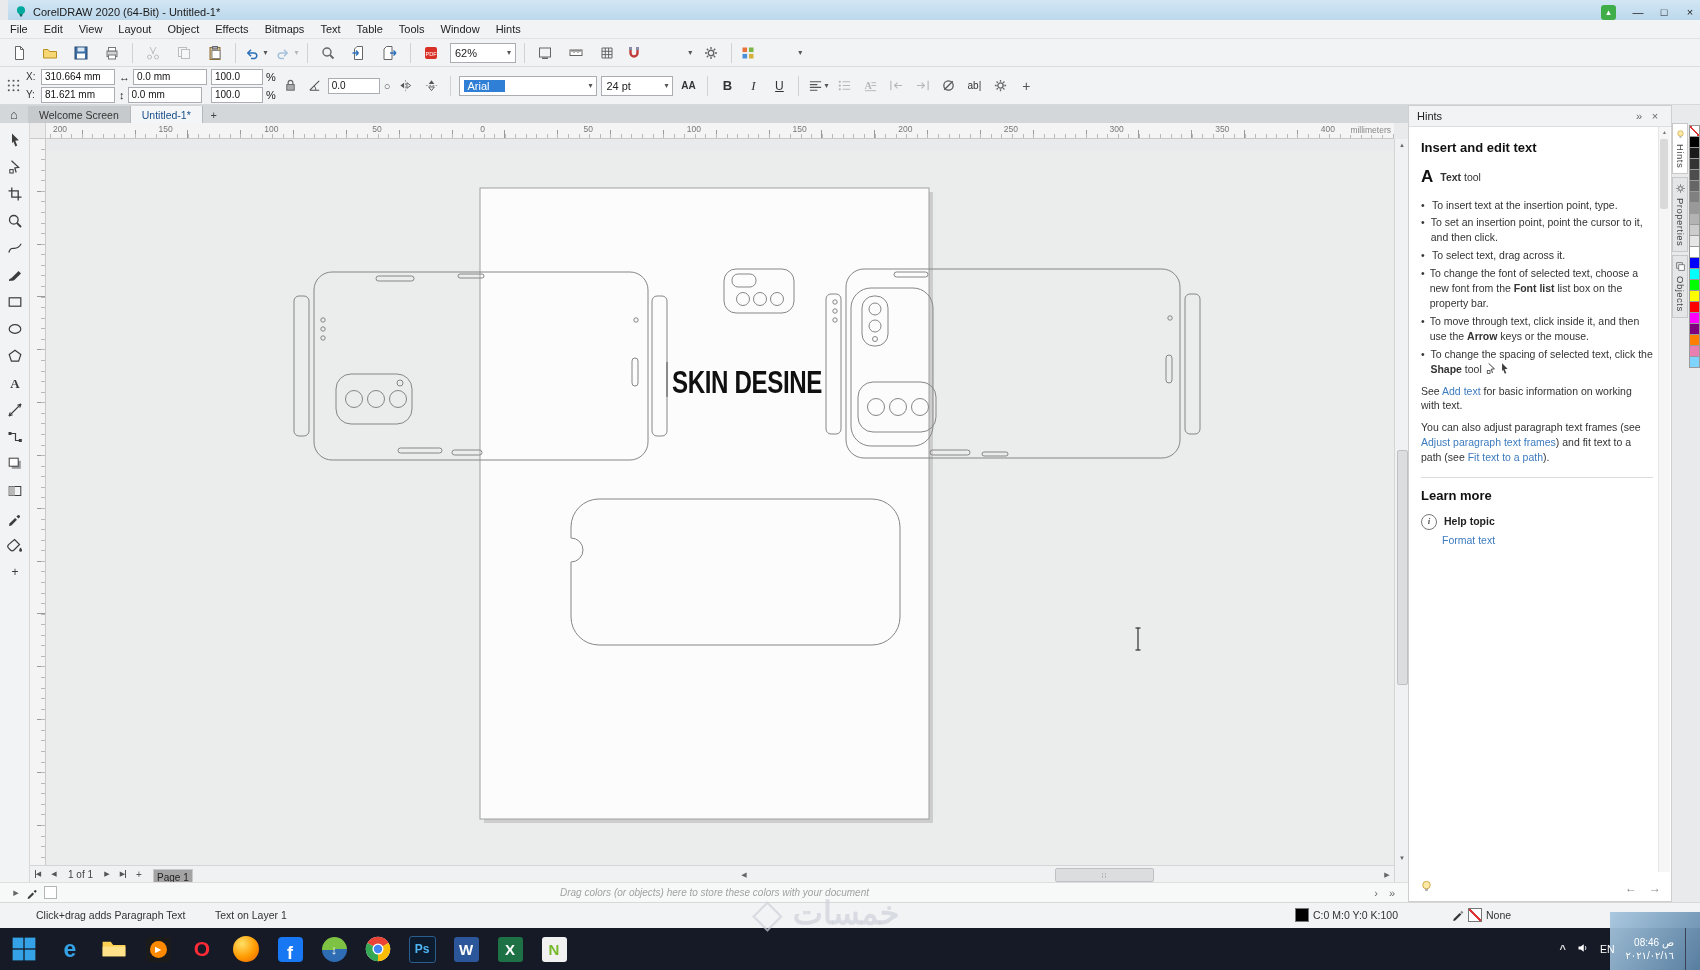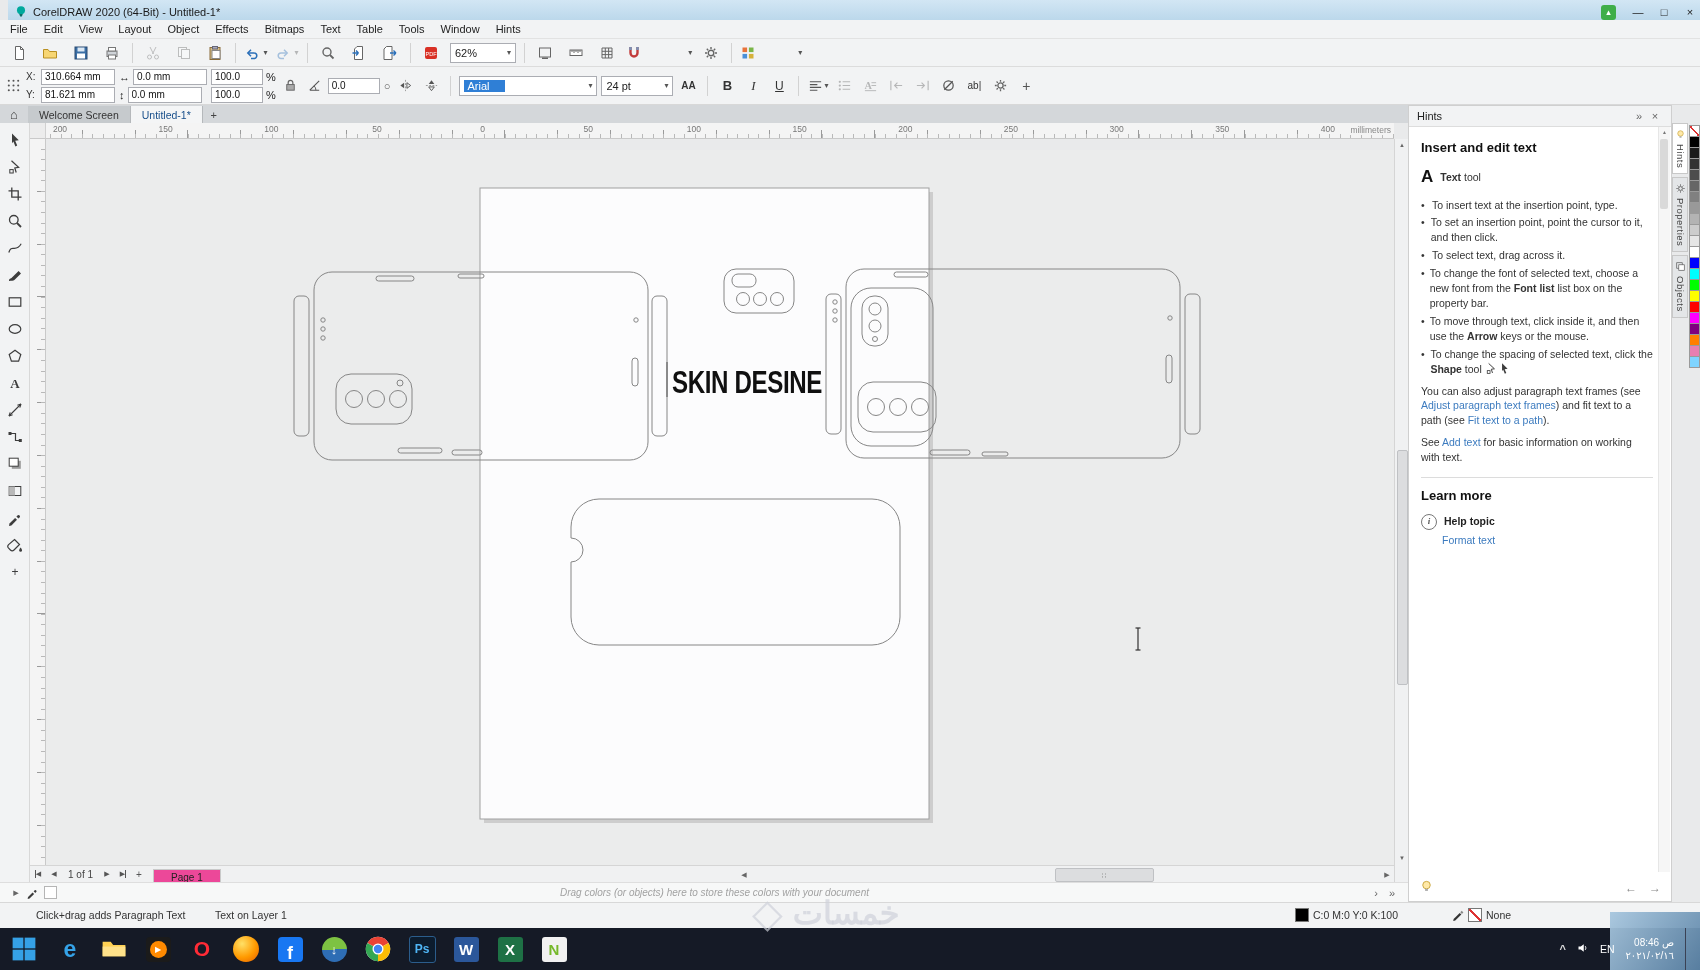--- a/index.html
+++ b/index.html
@@ -78,21 +78,21 @@
   .vscroll{left:1394px;top:139px;width:14px;height:743px;background:#f0f1f2;border-left:1px solid #d5d5d5;box-sizing:border-box;}
   .vs-arrow{width:14px;height:12px;display:flex;align-items:center;justify-content:center;font-size:6px;color:#666;}
   .vs-thumb{position:absolute;left:2px;top:311px;width:9px;height:233px;background:#dcdddf;border:1px solid #bfc1c4;border-radius:2px;}
   .vs-bottom{position:absolute;bottom:18px;left:0;}
 
   .pagenav{left:30px;top:865px;width:1364px;height:17px;background:#f0f1f2;border-top:1px solid #d5d5d5;display:flex;align-items:center;box-sizing:border-box;font-size:10px;}
   .nav-btn{width:16px;height:15px;display:flex;align-items:center;justify-content:center;color:#555;font-size:7px;}
   .nav-edge{border-left:1px solid #555;}
   .nav-edge-r{border-right:1px solid #555;}
   .nav-counter{padding:0 6px;color:#444;}
-  .page-tab{height:16px;padding:0 17px;background:#ec4899;border:1px solid #c9c9c9;border-bottom:none;display:flex;align-items:center;margin-left:6px;color:#222;margin-top:6px;}
+  .page-tab{height:16px;padding:0 3px;background:#a3a3a3;border:1px solid #c9c9c9;border-bottom:none;display:flex;align-items:center;margin-left:6px;color:#222;margin-top:6px;}
   .hs-track{position:absolute;left:707px;top:1px;width:657px;height:15px;}
   .hs-arrow{position:absolute;top:0;width:14px;height:15px;display:flex;align-items:center;justify-content:center;font-size:7px;color:#666;}
   .hs-thumb{position:absolute;left:318px;top:1px;width:97px;height:12px;background:#dcdddf;border:1px solid #bfc1c4;border-radius:2px;display:flex;align-items:center;justify-content:center;color:#9a9a9a;font-size:7px;letter-spacing:1px;}
 
   
   .docpal{left:0;top:882px;width:1408px;height:20px;background:#f7f8f8;border-top:1px solid #dedede;display:flex;align-items:center;box-sizing:border-box;padding:0 8px;}
   .docpal .hint-drag{flex:1;text-align:center;font-style:italic;color:#a2a2a2;font-size:10px;}
   .mini-ic{width:16px;height:16px;display:flex;align-items:center;justify-content:center;color:#666;}
   .mini-ic svg{width:13px;height:13px;}
   .empty-swatch{width:11px;height:11px;border:1px solid #b5b5b5;background:#fff;margin:0 4px;}
@@ -764,22 +764,22 @@
             <span class="bdot">•</span>
             <span class="btext">To change the spacing of selected text, click the <b>Shape</b> tool <span class="inline-ic"><svg viewBox="0 0 16 16">
                   <path d="M4.5 1.8 L11.6 8.4 L7.8 8.9 L9.2 13.5" fill="none" stroke="#3d3d3d" stroke-width="1.2"></path>
                   <rect x="2.8" y="10.6" width="3.4" height="3.4" fill="none" stroke="#3d3d3d"></rect>
                 </svg></span><span class="inline-ic"><svg viewBox="0 0 16 16">
                   <path d="M5 1.5 L11.8 8.3 L8.2 8.8 L10.2 13.6 L8.4 14.4 L6.4 9.6 L5 11.2 Z" fill="#3d3d3d"></path>
                 </svg></span></span>
           </div>
         </div>
       <div id="hint-paras">
+          <div class="hint-para">See <a class="hlink">Add text</a> for basic information on working with text.</div>
           <div class="hint-para">You can also adjust paragraph text frames (see <a class="hlink">Adjust paragraph text frames</a>) and fit text to a path (see <a class="hlink">Fit text to a path</a>).</div>
-          <div class="hint-para">See <a class="hlink">Add text</a> for basic information on working with text.</div>
         </div>
       <hr class="hint-hr">
       <div class="learn-h">Learn more</div>
       <div class="help-row">
         <span class="info-ic">i</span>
         <span>Help topic</span>
       </div>
       <a class="hlink fmt-link">Format text</a>
     </div>
     <div class="hints-scroll">

